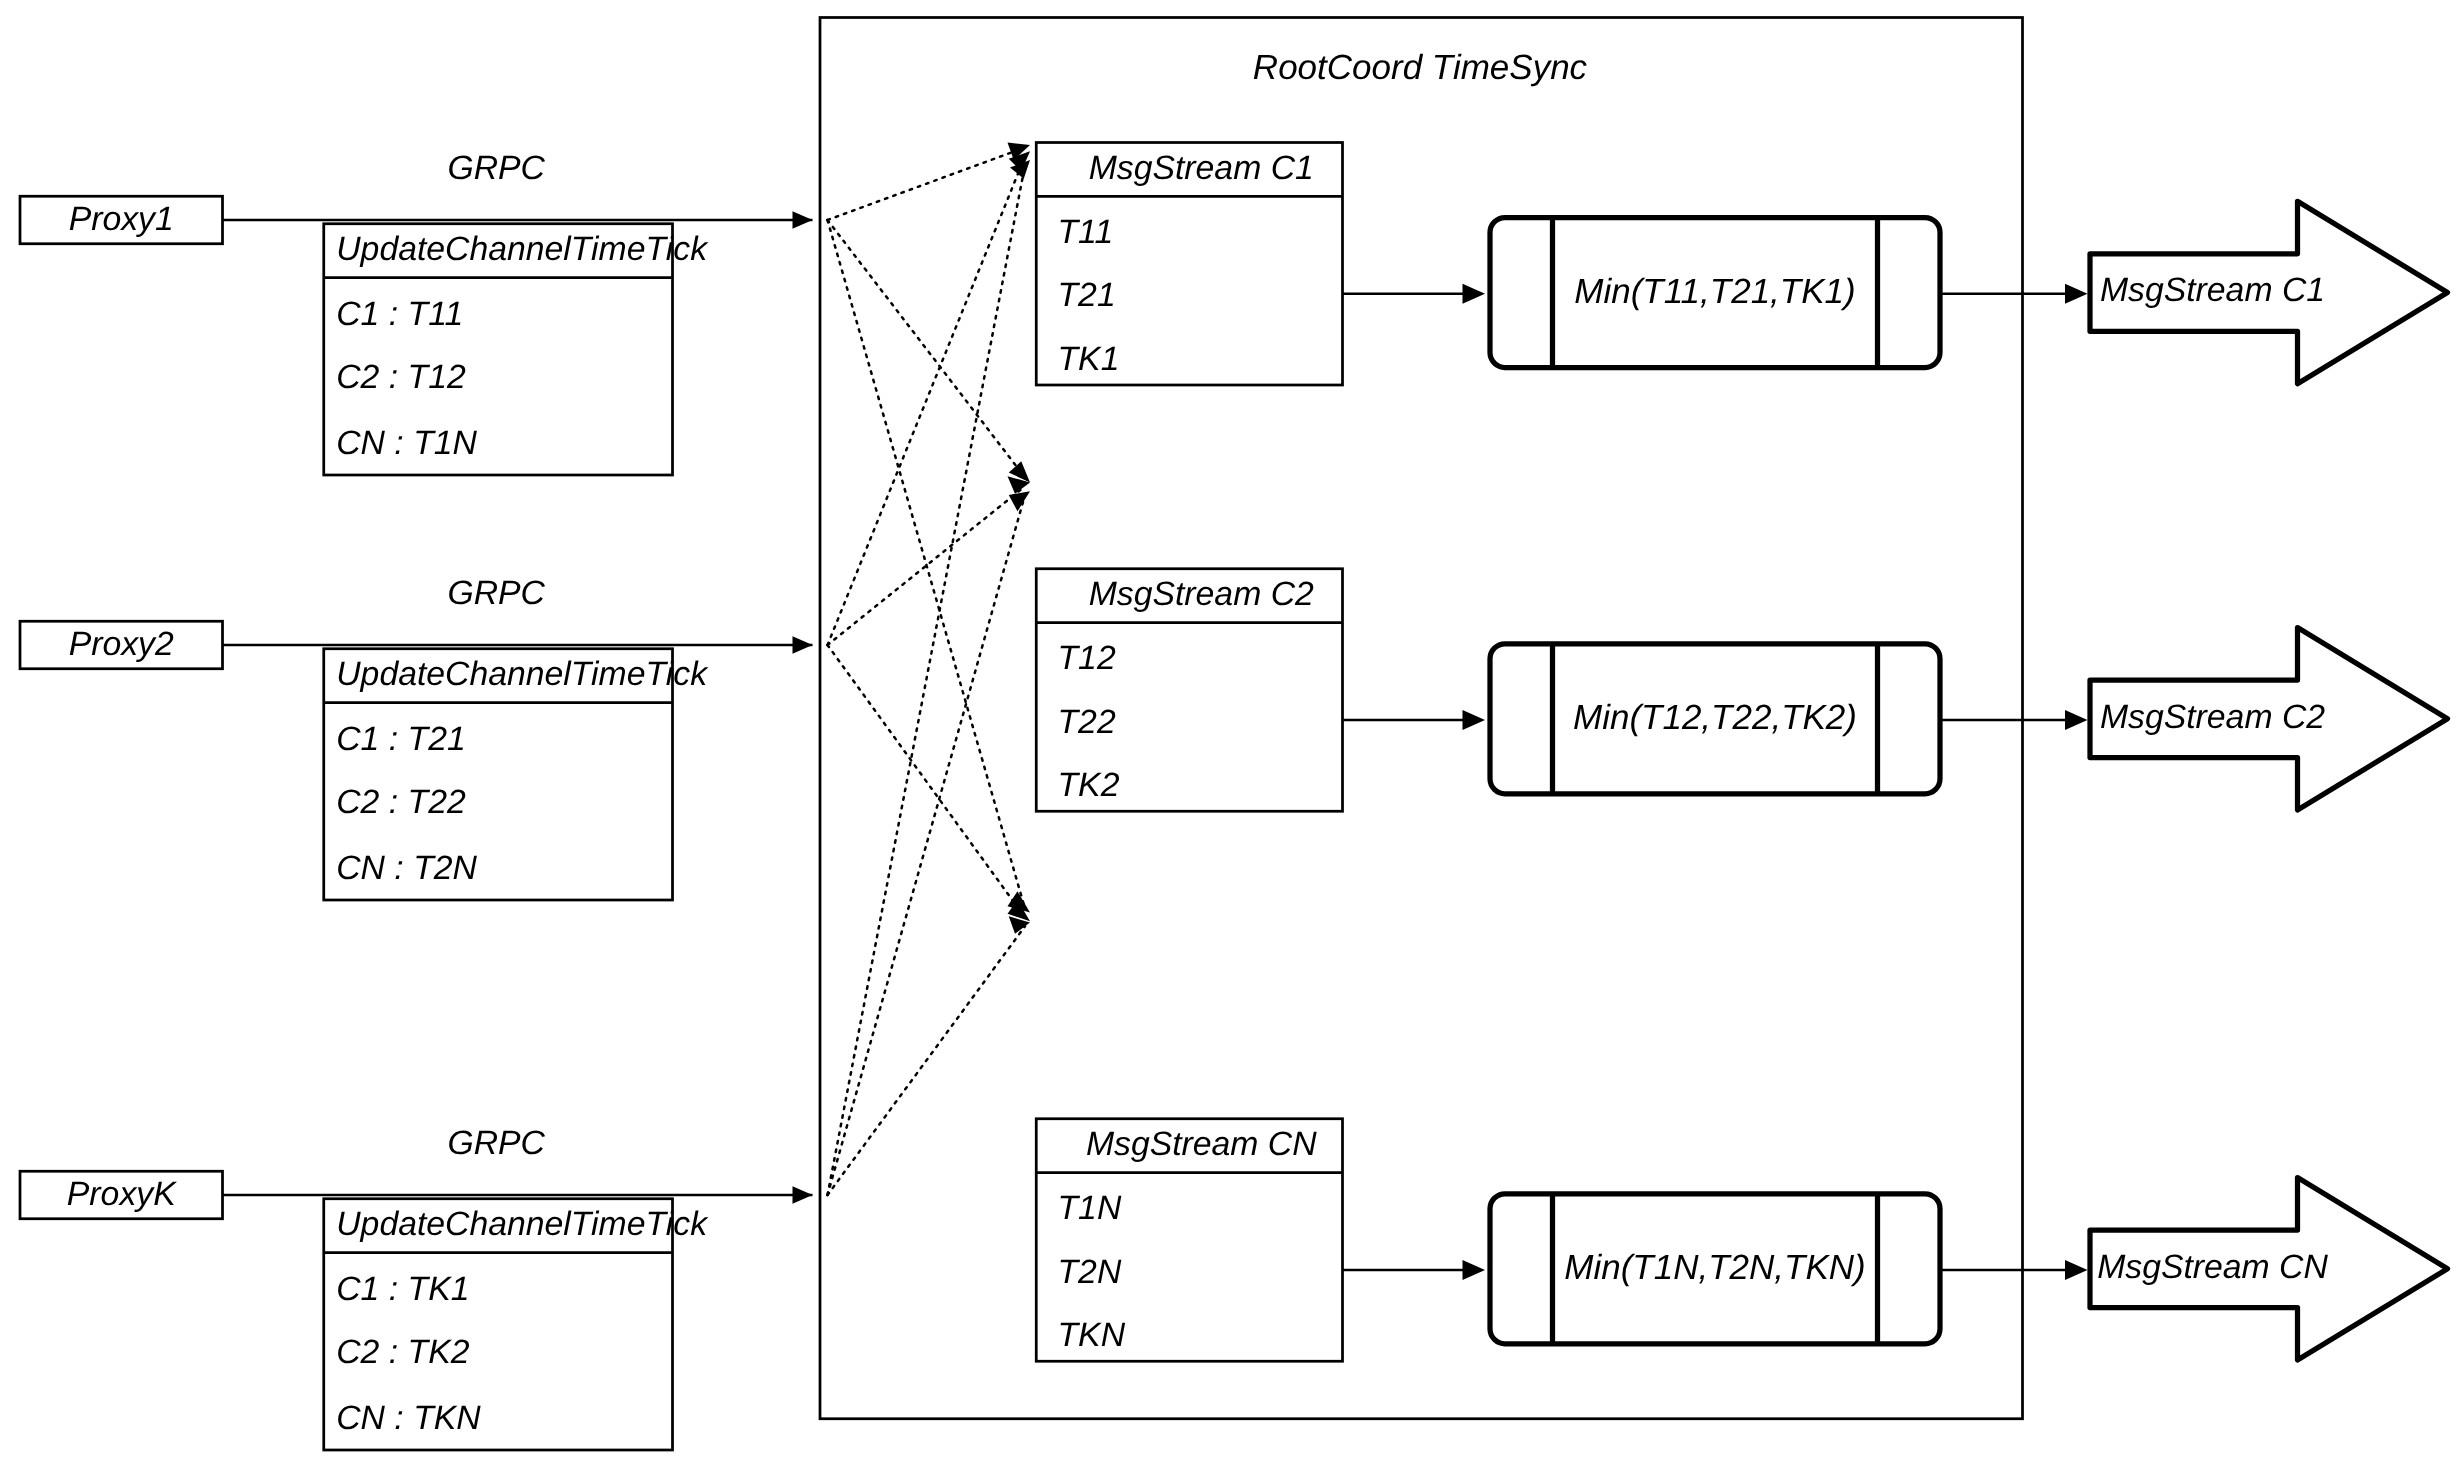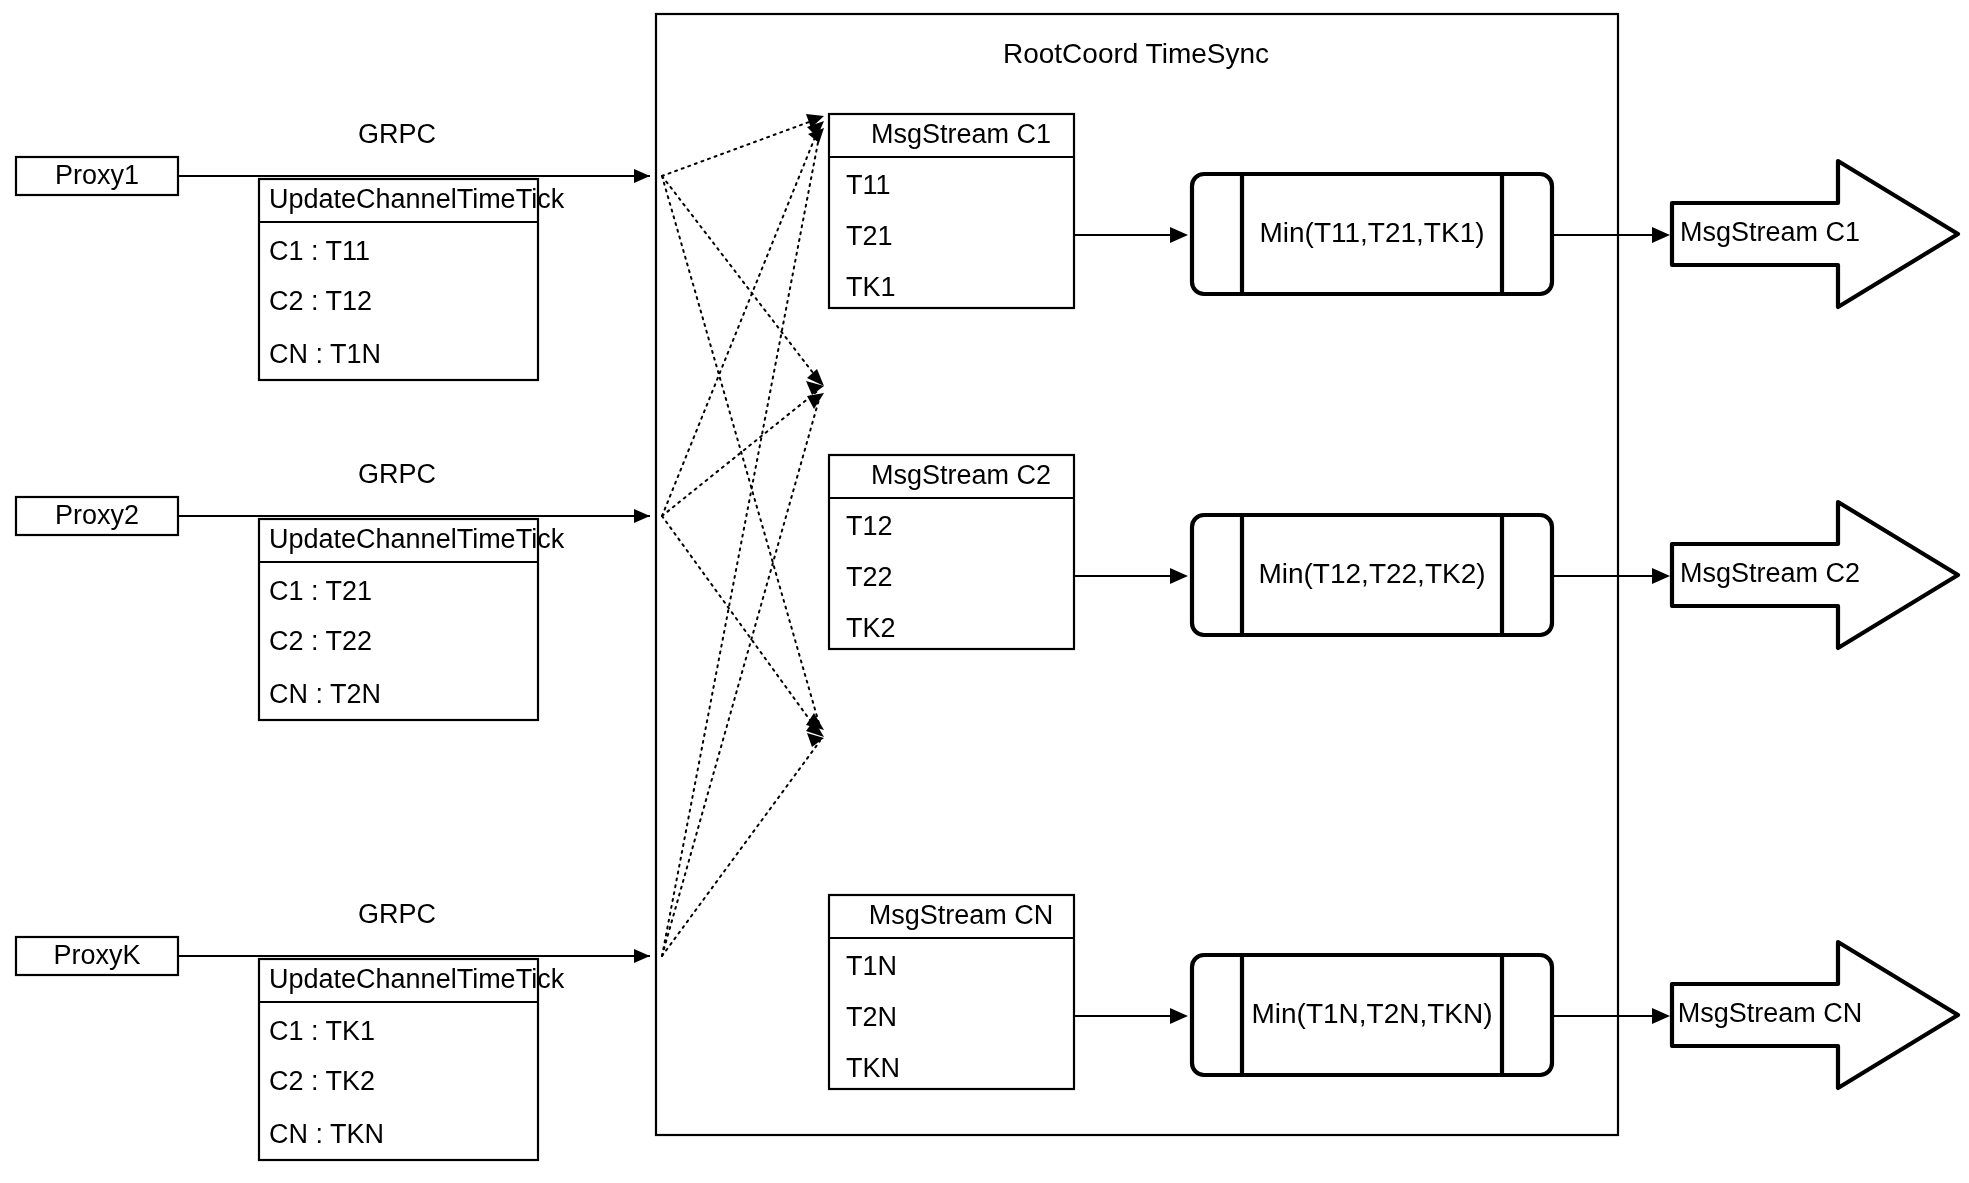--- a/index.html
+++ b/index.html
@@ -9,20 +9,21 @@
   }
   body {
     font-family: "Liberation Sans", sans-serif;
   }
   #stage {
     position: relative;
     width: 1969px;
     height: 1183px;
     background: #ffffff;
     overflow: hidden;
+    font-style: italic;
   }
   svg.diagram {
     display: block;
     width: 1969px;
     height: 1183px;
   }
   .shape-stroke {
     fill: #ffffff;
     stroke: #000000;
     stroke-width: 2.2;

